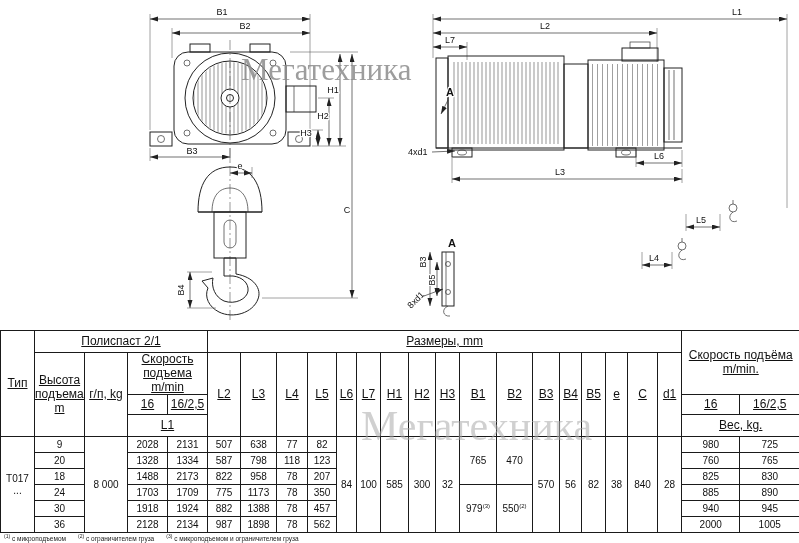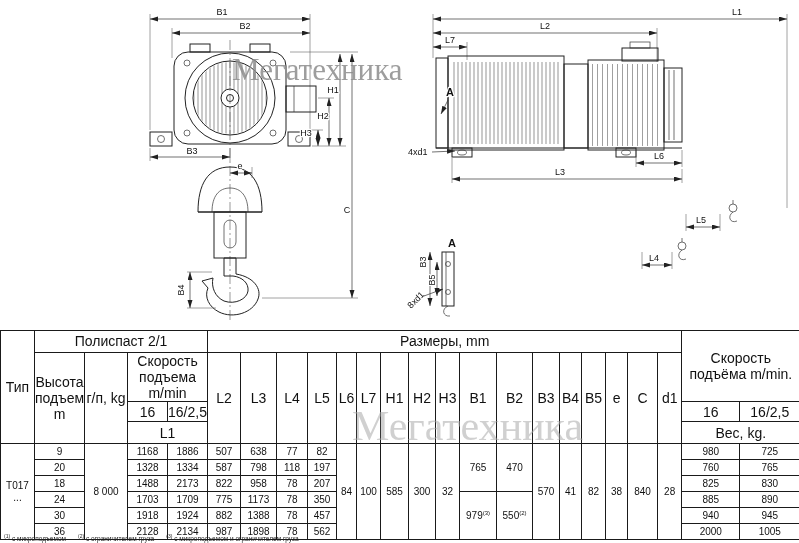--- a/index.html
+++ b/index.html
@@ -9,28 +9,28 @@
   #drawings{position:absolute;top:0;left:0;}
   svg .ln{stroke:#222;stroke-width:1;fill:none;}
   svg .thin{stroke:#333;stroke-width:.7;fill:none;}
   svg .ext{stroke:#555;stroke-width:.55;fill:none;}
   svg .dim{stroke:#333;stroke-width:.7;fill:none;}
   svg .axis{stroke:#555;stroke-width:.6;fill:none;stroke-dasharray:10 3 2 3;}
   svg text{font-family:"Liberation Sans",sans-serif;font-size:9px;fill:#111;
            paint-order:stroke;stroke:#fff;stroke-width:2.4px;stroke-linejoin:round;}
   svg text.big{font-size:11px;font-weight:bold;}
   
-  .wm{position:absolute;pointer-events:none;z-index:5;font-family:"Liberation Serif",serif;}
+  .wm{position:absolute;pointer-events:none;z-index:5;font-family:"Liberation Serif",serif;padding-left:9px;}
   #wm-top{left:232px;top:52px;font-size:31px;color:#8c8c8c;opacity:.85;}
   #wm-table{left:352px;top:402px;font-size:42px;color:#aaaaaa;opacity:.55;}
   
   #tbl{position:absolute;top:330px;left:0;width:799px;border-collapse:collapse;table-layout:fixed;z-index:2;}
   #tbl th,#tbl td{border:1px solid #1a1a1a;text-align:center;vertical-align:middle;
                   padding:0;font-weight:normal;font-size:10px;line-height:1.15;overflow:hidden;}
-  #tbl th{font-size:14px;}
+  #tbl th{font-size:12px;text-decoration:underline;}
   #tbl tr.hr1{height:22px;} #tbl tr.hr2{height:32px;} #tbl tr.hr3{height:20px;} #tbl tr.hr4{height:22px;}
   #tbl tr.dr{height:16px;}
   #tbl sup{font-size:6px;vertical-align:super;line-height:0;}
   #foot{position:absolute;left:4px;bottom:1px;font-size:6.5px;color:#222;z-index:2;white-space:nowrap;}
   #foot .fn{margin-right:12px;}
   #foot sup{font-size:5px;}
 </style>
 </head>
 <body>
 
@@ -275,50 +275,50 @@
     <th colspan="2">Вес, kg.</th>
   </tr>
 
   <tr class="dr">
     <td rowspan="6">
       <div>T017</div>
       <div>...</div>
     </td>
     <td>9</td>
     <td rowspan="6">8 000</td>
-    <td>1168</td>
-    <td>1886</td>
+    <td>2028</td>
+    <td>2131</td>
     <td>507</td>
     <td>638</td>
     <td>77</td>
     <td>82</td>
     <td rowspan="6">84</td>
     <td rowspan="6">100</td>
     <td rowspan="6">585</td>
     <td rowspan="6">300</td>
     <td rowspan="6">32</td>
     <td rowspan="3">765</td>
     <td rowspan="3">470</td>
     <td rowspan="6">570</td>
-    <td rowspan="6">41</td>
+    <td rowspan="6">56</td>
     <td rowspan="6">82</td>
     <td rowspan="6">38</td>
     <td rowspan="6">840</td>
     <td rowspan="6">28</td>
     <td>980</td>
     <td>725</td>
   </tr>
   <tr class="dr">
     <td>20</td>
     <td>1328</td>
     <td>1334</td>
     <td>587</td>
     <td>798</td>
     <td>118</td>
-    <td>197</td>
+    <td>123</td>
     <td>760</td>
     <td>765</td>
   </tr>
   <tr class="dr">
     <td>18</td>
     <td>1488</td>
     <td>2173</td>
     <td>822</td>
     <td>958</td>
     <td>78</td>

